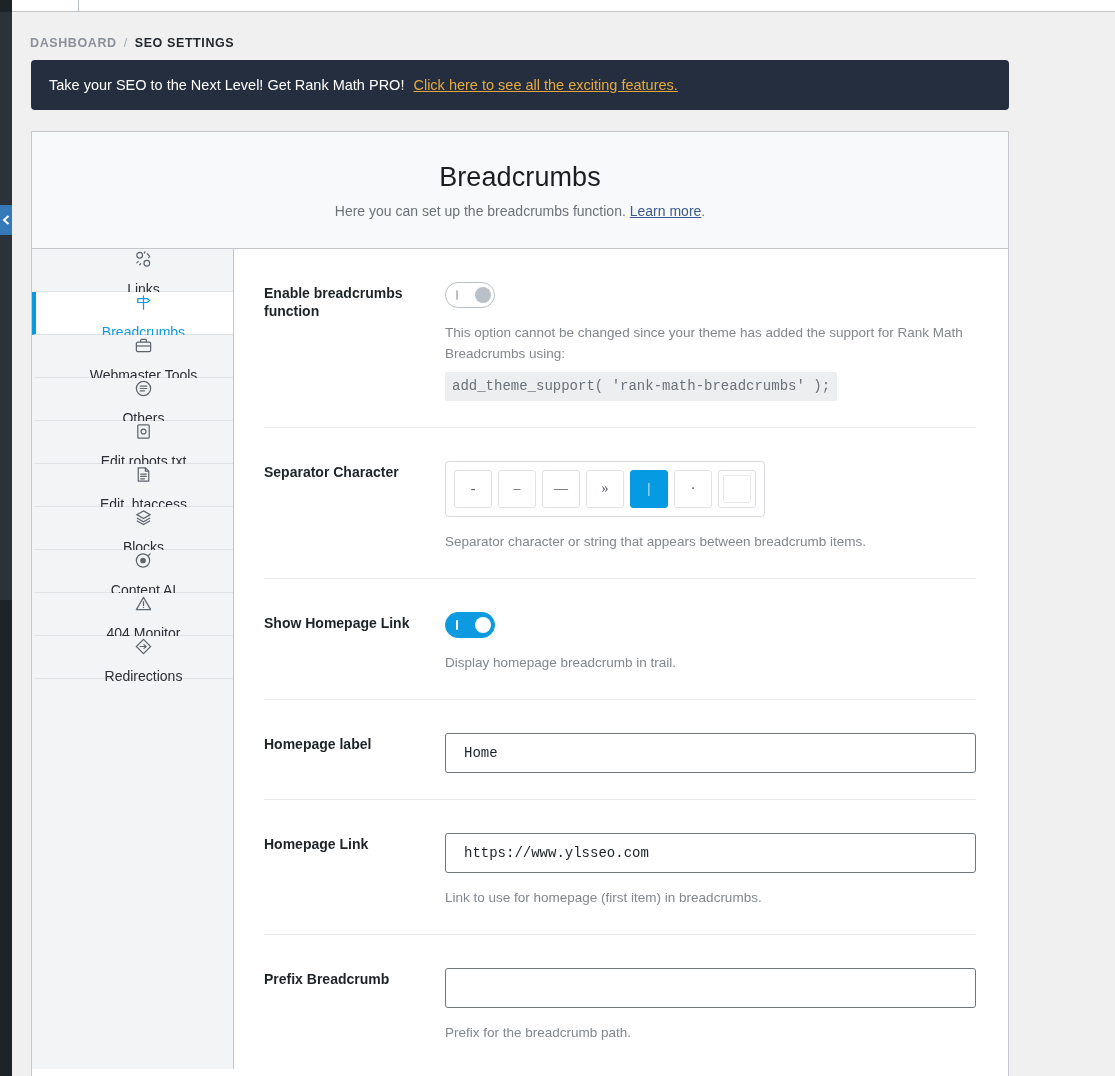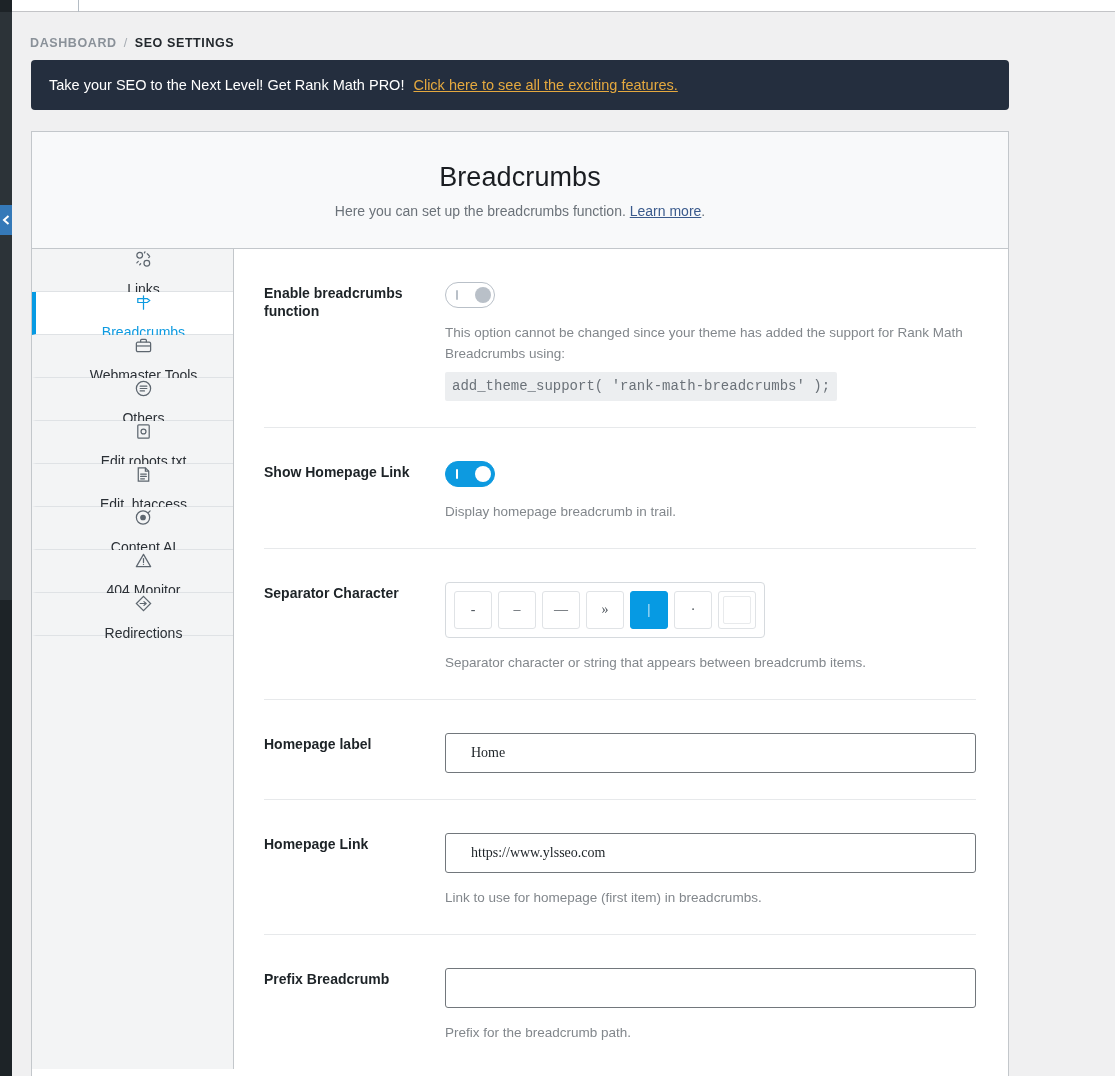--- a/index.html
+++ b/index.html
@@ -217,22 +217,22 @@
     border: 1px solid #e8eaec; border-radius: 2px;
     background: #ffffff; outline: none;
     font-family: "Liberation Sans", sans-serif;
     font-size: 13px; text-align: center; color: #50575e;
   }
 
   
   .text-input {
     width: 100%; height: 40px;
     border: 1px solid #72777c; border-radius: 3px;
-    padding: 0 25px;
-    font-family: Liberation Serif, serif;
+    padding: 0 18px;
+    font-family: Liberation Mono, monospace;
     font-size: 14px; color: #1d2327;
     background: #ffffff; outline: none;
   }
   .text-input::placeholder { color: #9aa0a6; }
 </style>
 </head>
 <body>
 
 <div id="app">
 
@@ -336,20 +336,30 @@
             <span class="nav-ico">
               <svg width="19" height="19" viewBox="0 0 20 20" fill="none" stroke="currentColor" stroke-width="1.3">
                 <path d="M4.5 3 H12 L15.5 6.5 V17 H4.5 Z"></path>
                 <path d="M12 3 V6.5 H15.5"></path>
                 <path d="M7 9.5 H13 M7 12 H13 M7 14.5 H11" stroke-linecap="round"></path>
               </svg>
             </span>
             <span>Edit .htaccess</span>
           </div>
 
+          <div class="nav-item">
+            <span class="nav-ico">
+              <svg width="19" height="19" viewBox="0 0 20 20" fill="none" stroke="currentColor" stroke-width="1.3">
+                <path d="M10 3 L17 7 L10 11 L3 7 Z"></path>
+                <path d="M3 10.5 L10 14.5 L17 10.5"></path>
+                <path d="M3 13.5 L10 17.5 L17 13.5"></path>
+              </svg>
+            </span>
+            <span>Blocks</span>
+          </div>
 
           <div class="nav-item">
             <span class="nav-ico">
               <svg width="19" height="19" viewBox="0 0 20 20" fill="none" stroke="currentColor" stroke-width="1.3">
                 <circle cx="9.5" cy="10" r="7"></circle>
                 <circle cx="9.5" cy="10" r="3" fill="currentColor" stroke="none"></circle>
                 <path d="M15 5 L17 3" stroke-linecap="round"></path>
               </svg>
             </span>
             <span>Content AI</span>
@@ -387,31 +397,20 @@
               <div class="toggle off">
                 <span class="t-bar"></span>
                 <span class="t-knob"></span>
               </div>
               <div class="field-desc">
                 <span>This option cannot be changed since your theme has added the support for Rank</span>
                 <span>Math Breadcrumbs using:</span>
                 <br>
                 <code class="code-inline">add_theme_support( 'rank-math-breadcrumbs' );</code>
               </div>
-            </div>
-          </div>
-
-          <div class="field">
-            <div class="field-label">Show Homepage Link</div>
-            <div class="field-ctrl">
-              <div class="toggle on">
-                <span class="t-bar"></span>
-                <span class="t-knob"></span>
-              </div>
-              <div class="field-desc">Display homepage breadcrumb in trail.</div>
             </div>
           </div>
 
           <div class="field">
             <div class="field-label">Separator Character</div>
             <div class="field-ctrl">
               <div class="sep-group">
                 <button class="sep-btn">-</button>
                 <button class="sep-btn">–</button>
                 <button class="sep-btn">—</button>
@@ -420,20 +419,31 @@
                 <button class="sep-btn">·</button>
                 <span class="sep-btn custom">
                   <input type="text" value="" style="">
                 </span>
               </div>
               <div class="field-desc">Separator character or string that appears between breadcrumb items.</div>
             </div>
           </div>
 
           <div class="field">
+            <div class="field-label">Show Homepage Link</div>
+            <div class="field-ctrl">
+              <div class="toggle on">
+                <span class="t-bar"></span>
+                <span class="t-knob"></span>
+              </div>
+              <div class="field-desc">Display homepage breadcrumb in trail.</div>
+            </div>
+          </div>
+
+          <div class="field">
             <div class="field-label">Homepage label</div>
             <div class="field-ctrl">
               <input class="text-input" type="text" value="Home" style="">
             </div>
           </div>
 
           <div class="field">
             <div class="field-label">Homepage Link</div>
             <div class="field-ctrl">
               <input class="text-input" type="text" value="https://www.ylsseo.com" style="">

